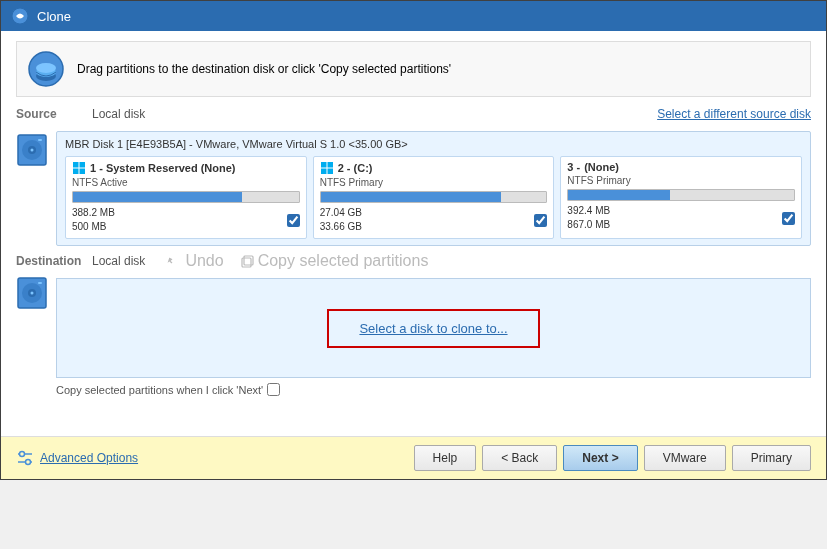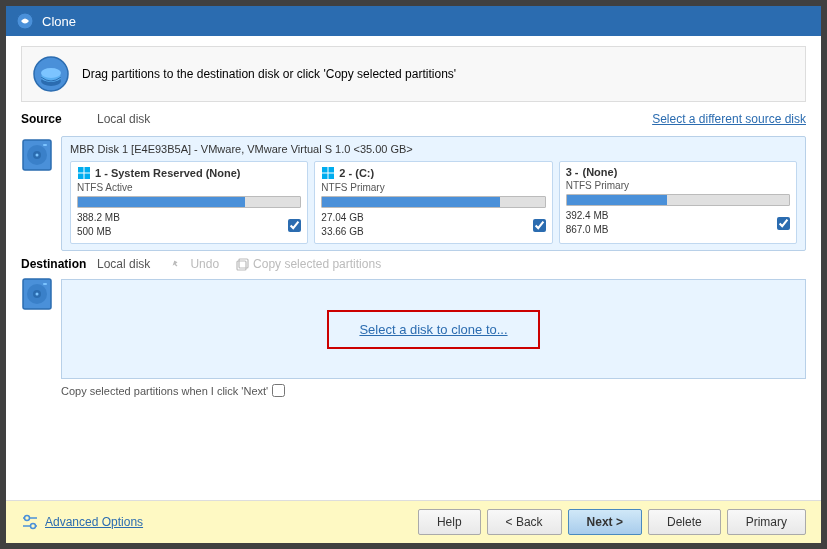--- a/index.html
+++ b/index.html
@@ -6,22 +6,22 @@
     body {
       font-family: 'Segoe UI', Tahoma, Geneva, Verdana, sans-serif;
       font-size: 12px;
       background: #f0f0f0;
       width: 827px;
       height: 549px;
       overflow: hidden;
     }
     .window {
       width: 827px;
-      height: 549px;
-      border: 6px solid #404040;
+      height: 480px;
+      border: 1px solid #404040;
       display: flex;
       flex-direction: column;
       background: #fff;
     }
     .title-bar {
       background: #2b6cb0;
       color: white;
       padding: 6px 10px;
       font-size: 13px;
       display: flex;
@@ -40,21 +40,21 @@
       display: flex;
       align-items: center;
       gap: 12px;
       padding: 8px 10px;
       background: #f8f8f8;
       border: 1px solid #ddd;
       margin-bottom: 10px;
     }
     .section-label {
       font-weight: bold;
-      color: #000000;
+      color: #737373;
       font-size: 12px;
       min-width: 70px;
     }
     .section-sublabel {
       color: #555;
       font-size: 12px;
     }
     .select-link {
       color: #2b6cb0;
       text-decoration: underline;
@@ -151,21 +151,21 @@
     .dest-toolbar {
       display: flex;
       align-items: center;
       gap: 16px;
     }
     .dest-toolbar-item {
       display: flex;
       align-items: center;
       gap: 4px;
       color: #555;
-      font-size: 12px;
+      font-size: 16px;
       cursor: pointer;
     }
     .dest-toolbar-item.disabled {
       color: #bbb;
       cursor: default;
     }
     .dest-area {
       flex: 1;
       border: 1px solid #b8d0e8;
       background: #e8f4ff;
@@ -450,17 +450,17 @@
         <circle cx="12" cy="13" r="2.5" fill="none" stroke="#4a90d9" stroke-width="1.5"></circle>
         <line x1="2" y1="13" x2="9.5" y2="13" stroke="#4a90d9" stroke-width="1.5"></line>
         <line x1="14.5" y1="13" x2="16" y2="13" stroke="#4a90d9" stroke-width="1.5"></line>
       </svg>
       <a class="advanced-options-link">Advanced Options</a>
     </div>
     <div class="footer-buttons">
       <button class="btn">Help</button>
       <button class="btn">&lt; Back</button>
       <button class="btn btn-next">Next &gt;</button>
-      <button class="btn">Delete</button>
+      <button class="btn">VMware</button>
       <button class="btn">Primary</button>
     </div>
   </div>
 </div>
 
 </body></html>

